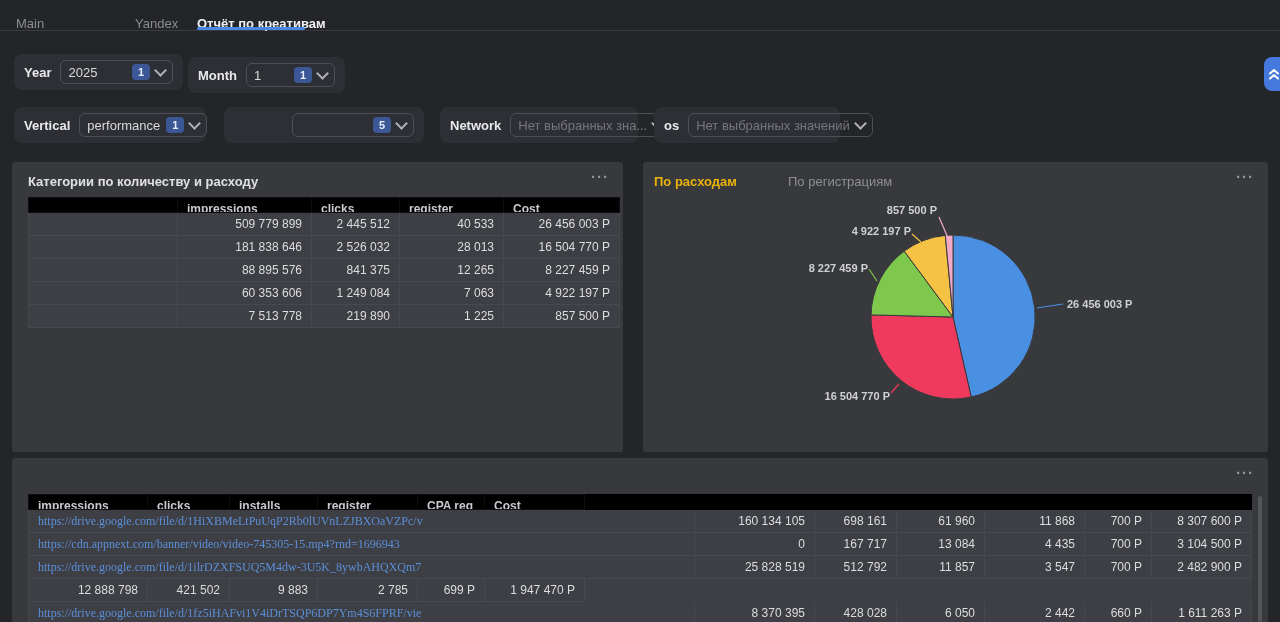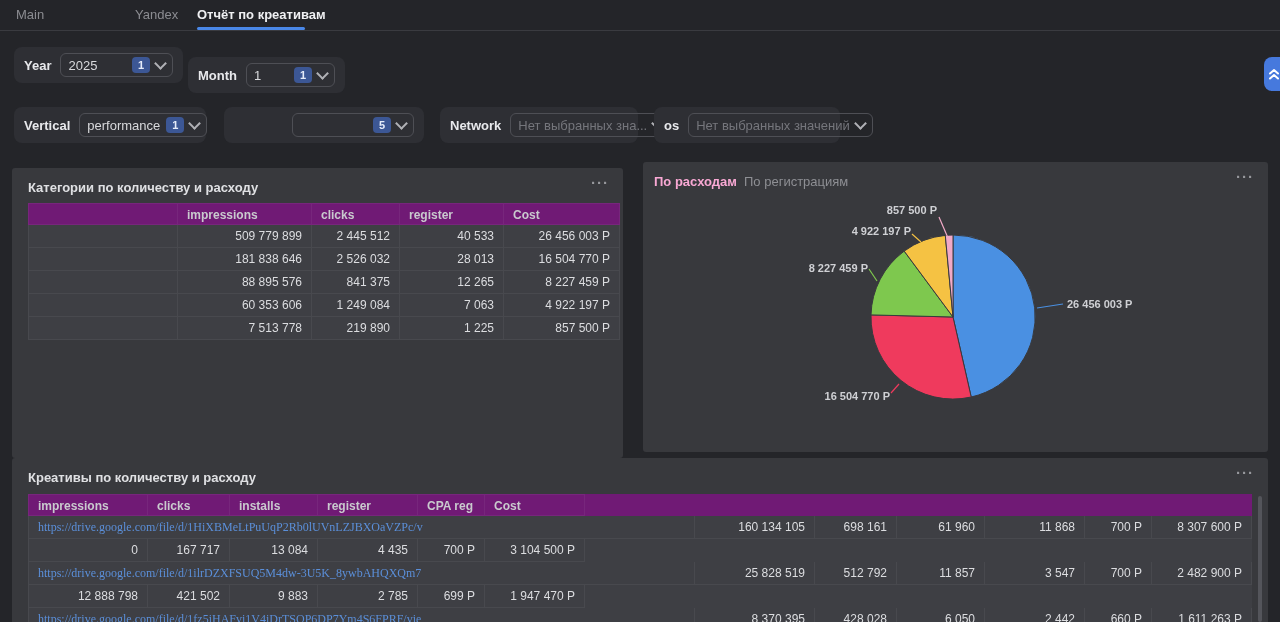--- a/index.html
+++ b/index.html
@@ -4,44 +4,44 @@
 <style>
   html,body{margin:0;padding:0;}
   body{
     width:1280px;height:622px;overflow:hidden;position:relative;
     background:#242529;
     font-family:"Liberation Sans","DejaVu Sans",sans-serif;
     -webkit-font-smoothing:antialiased;
   }
   
   .topbar{position:absolute;left:0;top:0;width:1280px;height:30px;background:#242529;border-bottom:1px solid #3a3b40;}
-  .tab{position:absolute;top:7px;font-size:13px;color:#8b8c91;cursor:pointer;white-space:nowrap;}
+  .tab{position:absolute;top:16px;font-size:13px;color:#8b8c91;cursor:pointer;white-space:nowrap;}
   .tab.active{color:#f0f1f3;font-weight:700;}
   .tab-underline{position:absolute;top:27px;height:3px;border-radius:2px;background:#4a88e8;}
   
   .expand-btn{position:absolute;left:1264px;top:57px;width:26px;height:34px;background:#4679dd;border-radius:8px 0 0 8px;display:flex;align-items:center;justify-content:flex-start;padding-left:4px;box-sizing:border-box;}
   
   .fgroup{position:absolute;height:36px;background:#2e2f34;border-radius:8px;display:flex;align-items:center;box-sizing:border-box;padding:0 10px;gap:9px;}
   .flabel{font-size:13px;font-weight:700;color:#e8e9ec;white-space:nowrap;}
   .fselect{height:24px;border:1px solid #4e4f55;border-radius:6px;display:flex;align-items:center;gap:6px;padding:0 7px;box-sizing:border-box;cursor:pointer;}
   .fvalue{font-size:13px;color:#d8d9dc;white-space:nowrap;overflow:hidden;text-overflow:ellipsis;}
   .fvalue.placeholder{color:#75767c;}
   .fbadge{margin-left:auto;min-width:10px;height:16px;line-height:16px;background:#3c5795;color:#e6ecfa;border-radius:4px;font-size:11px;font-weight:700;text-align:center;padding:0 4px;}
   .chev{width:7px;height:7px;border-right:2px solid #b0b1b6;border-bottom:2px solid #b0b1b6;transform:rotate(45deg);margin-top:-4px;flex:none;}
   
   .panel{position:absolute;background:#38393d;border-radius:3px;}
   .ptitle{position:absolute;left:16px;top:12px;font-size:13px;font-weight:700;color:#dfe0e3;}
   .pmenu{position:absolute;right:14px;top:6px;font-size:15px;font-weight:700;letter-spacing:1px;color:#97989d;cursor:pointer;}
   .ctab{position:absolute;top:12px;font-size:13px;cursor:pointer;white-space:nowrap;}
-  .ctab.active{color:#f9a8d4;font-weight:700;text-align:right;}
-  .ctab.inactive{color:#8e8f94;}
+  .ctab.active{color:#eab308;font-weight:700;text-align:right;}
+  .ctab.inactive{color:#8e8f94;margin-left:44px;}
   
   .dtable{position:absolute;font-size:12px;color:#dcdde0;}
   .trow{display:flex;height:23px;background:#3e3f44;}
-  .trow.thead{height:22px;background:#701a75;}
+  .trow.thead{height:16px;background:#000000;}
   .tcell{box-sizing:border-box;padding:0 9px;line-height:23px;white-space:nowrap;overflow:hidden;border-right:1px solid rgba(255,255,255,.055);border-bottom:1px solid rgba(255,255,255,.055);flex:none;}
   .trow .tcell:first-child{border-left:1px solid rgba(255,255,255,.055);}
   .trow.thead .tcell{line-height:22px;font-weight:700;color:#c9cace;border-top:1px solid rgba(255,255,255,.055);}
   .tcell.num{text-align:right;}
   .tlink{color:#5b8fd9;text-decoration:none;font-family:Liberation Serif, serif;}
   
   .chart-area{position:absolute;left:0;top:0;width:625px;height:290px;}
   .pie-label{position:absolute;font-size:11px;font-weight:700;color:#cfd0d4;white-space:nowrap;}
   .pie-label.r{width:92px;text-align:right;}
   .scrollbar{position:absolute;width:4px;border-radius:2px;background:#54555b;}
@@ -56,21 +56,21 @@
   <div class="tab-underline" style="left:197px;width:108px"></div>
 </div>
 
 <div class="expand-btn">
   <svg width="12" height="14" viewBox="0 0 12 14">
     <path d="M2 6.5 L6 3 L10 6.5" fill="none" stroke="#ffffff" stroke-width="2" stroke-linecap="round" stroke-linejoin="round"></path>
     <path d="M2 11.5 L6 8 L10 11.5" fill="none" stroke="#ffffff" stroke-width="2" stroke-linecap="round" stroke-linejoin="round"></path>
   </svg>
 </div>
 
-<div class="fgroup" style="left:14px;top:47px;width:169px">
+<div class="fgroup" style="left:14px;top:54px;width:169px">
   <span class="flabel">Year</span>
   <div class="fselect" style="flex:1">
     <span class="fvalue">2025</span>
     <span class="fbadge">1</span>
     <span class="chev"></span>
   </div>
 </div>
 <div class="fgroup" style="left:188px;top:57px;width:157px">
   <span class="flabel">Month</span>
   <div class="fselect" style="flex:1">
@@ -103,21 +103,21 @@
   </div>
 </div>
 <div class="fgroup" style="left:654px;top:107px;width:186px">
   <span class="flabel">os</span>
   <div class="fselect" style="flex:1">
     <span class="fvalue placeholder">Нет выбранных значений</span>
     <span class="chev" style="margin-left:auto"></span>
   </div>
 </div>
 
-<div class="panel" style="left:12px;top:168px;width:611px;height:290px">
+<div class="panel" style="left:12px;top:162px;width:611px;height:290px">
   <span class="ptitle">Категории по количеству и расходу</span>
   <span class="pmenu">···</span>
   <div class="dtable" style="left:16px;top:35px">
       <div class="trow thead">
         <div class="tcell" style="width: 150px;"></div>
         <div class="tcell" style="width: 134px;">impressions</div>
         <div class="tcell" style="width: 88px;">clicks</div>
         <div class="tcell" style="width: 104px;">register</div>
         <div class="tcell" style="width: 116px;">Cost</div>
       </div>
@@ -181,41 +181,41 @@
     </svg>
     <span class="pie-label" style="left:424px;top:136px">26 456 003 P</span>
     <span class="pie-label r" style="left:155px;top:228px">16 504 770 P</span>
     <span class="pie-label r" style="left:133px;top:100px">8 227 459 P</span>
     <span class="pie-label r" style="left:176px;top:63px">4 922 197 P</span>
     <span class="pie-label r" style="left:202px;top:42px">857 500 P</span>
   </div>
 </div>
 
 <div class="panel" style="left:12px;top:458px;width:1256px;height:172px">
-  <span class="ptitle">Креативы по количеству и расходу</span>
   <span class="pmenu">···</span>
   <div class="dtable" style="left:16px;top:36px">
       <div class="trow thead">
         <div class="tcell" style="width: 120px;">impressions</div>
         <div class="tcell" style="width: 82px;">clicks</div>
         <div class="tcell" style="width: 88px;">installs</div>
         <div class="tcell" style="width: 100px;">register</div>
         <div class="tcell" style="width: 67px;">CPA reg</div>
         <div class="tcell" style="width: 100px;">Cost</div>
       </div>
       <div class="trow">
         <div class="tcell" style="width: 667px;"><a class="tlink" href="#">https://drive.google.com/file/d/1HiXBMeLtPuUqP2Rb0lUVnLZJBXOaVZPc/v</a></div>
         <div class="tcell num" style="width: 120px;">160 134 105</div>
         <div class="tcell num" style="width: 82px;">698 161</div>
         <div class="tcell num" style="width: 88px;">61 960</div>
         <div class="tcell num" style="width: 100px;">11 868</div>
         <div class="tcell num" style="width: 67px;">700 P</div>
         <div class="tcell num" style="width: 100px;">8 307 600 P</div>
       </div>
       <div class="trow">
+        <div class="tcell" style="width: 667px;"><a class="tlink" href="#">https://cdn.appnext.com/banner/video/video-745305-15.mp4?rnd=1696943</a></div>
         <div class="tcell num" style="width: 120px;">0</div>
         <div class="tcell num" style="width: 82px;">167 717</div>
         <div class="tcell num" style="width: 88px;">13 084</div>
         <div class="tcell num" style="width: 100px;">4 435</div>
         <div class="tcell num" style="width: 67px;">700 P</div>
         <div class="tcell num" style="width: 100px;">3 104 500 P</div>
       </div>
       <div class="trow">
         <div class="tcell" style="width: 667px;"><a class="tlink" href="#">https://drive.google.com/file/d/1ilrDZXFSUQ5M4dw-3U5K_8ywbAHQXQm7</a></div>
         <div class="tcell num" style="width: 120px;">25 828 519</div>

